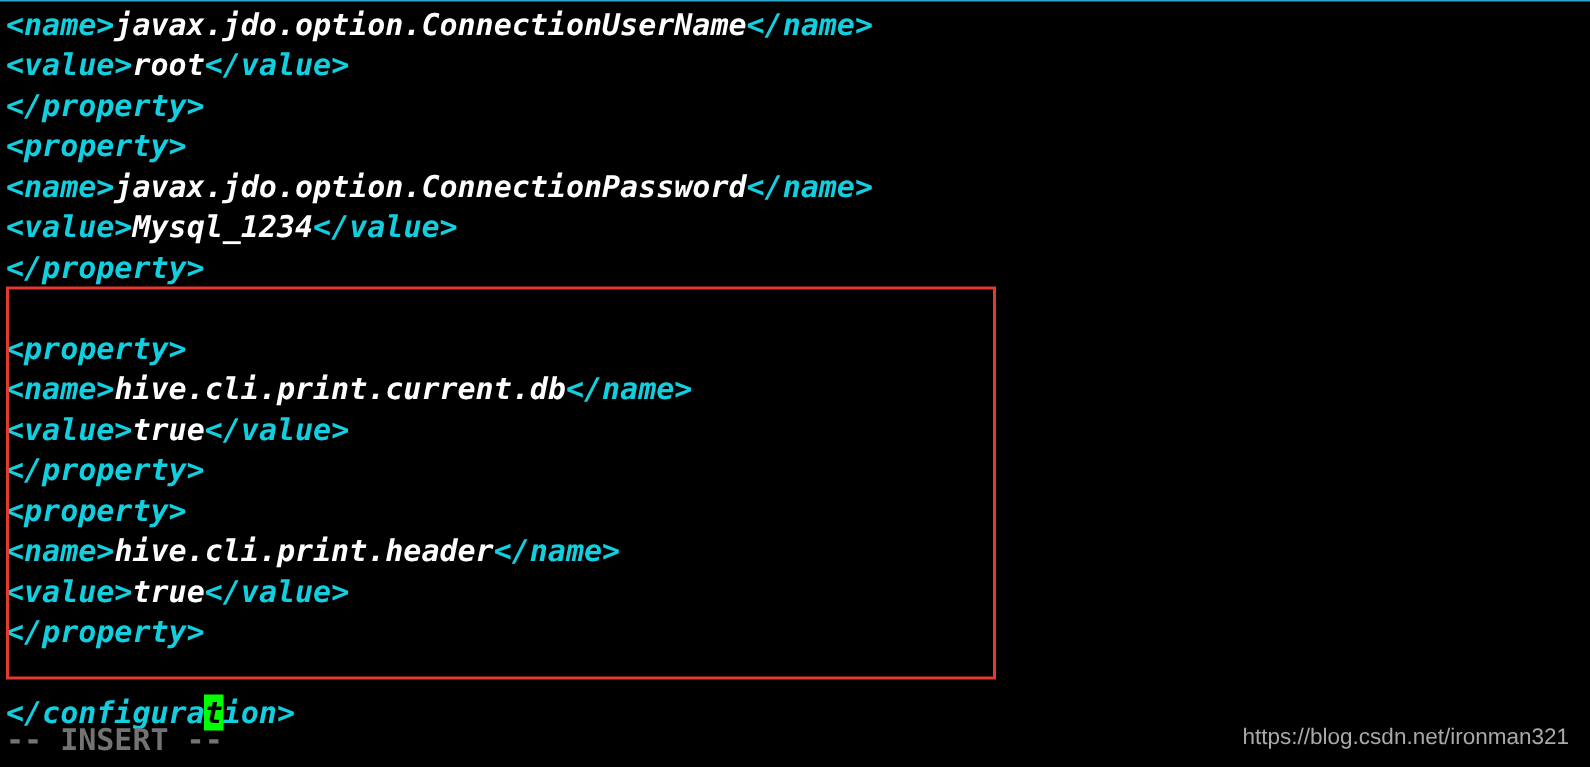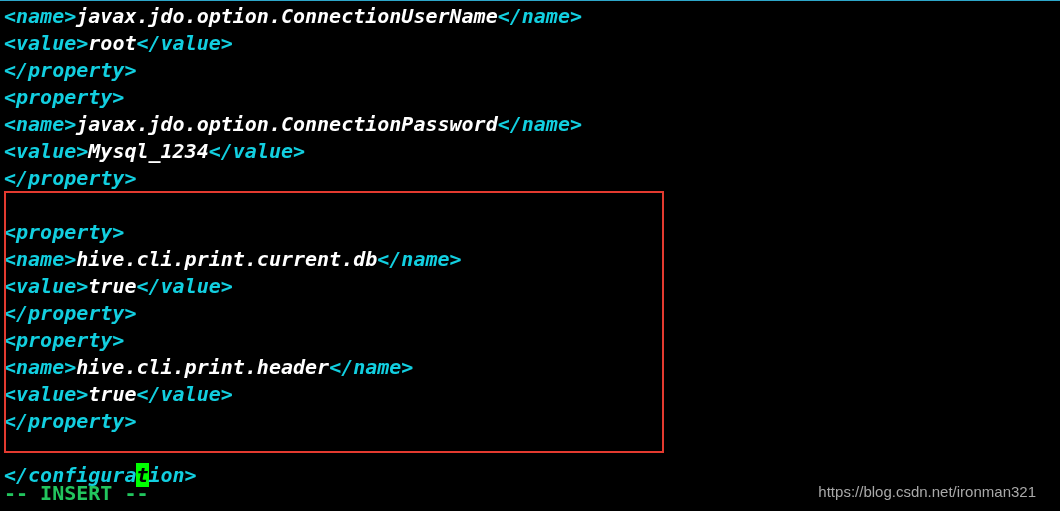--- a/index.html
+++ b/index.html
@@ -37,26 +37,26 @@
     pointer-events: none;
   }
   .cursor-on-char {
     background: #00ff00;
     color: #000;
   }
   .status-line {
     position: absolute;
     left: 4px;
     bottom: 4px;
-    color: #22c55e;
+    color: #737373;
     font-weight: bold;
   }
   .watermark {
     position: absolute;
-    right: 24px;
+    right: 14px;
     bottom: 6px;
     color: #a9a9a9;
     font-size: 15px;
     font-weight: normal;
     font-family: Arial, sans-serif;
   }
 </style>
 </head>
 <body>
 

